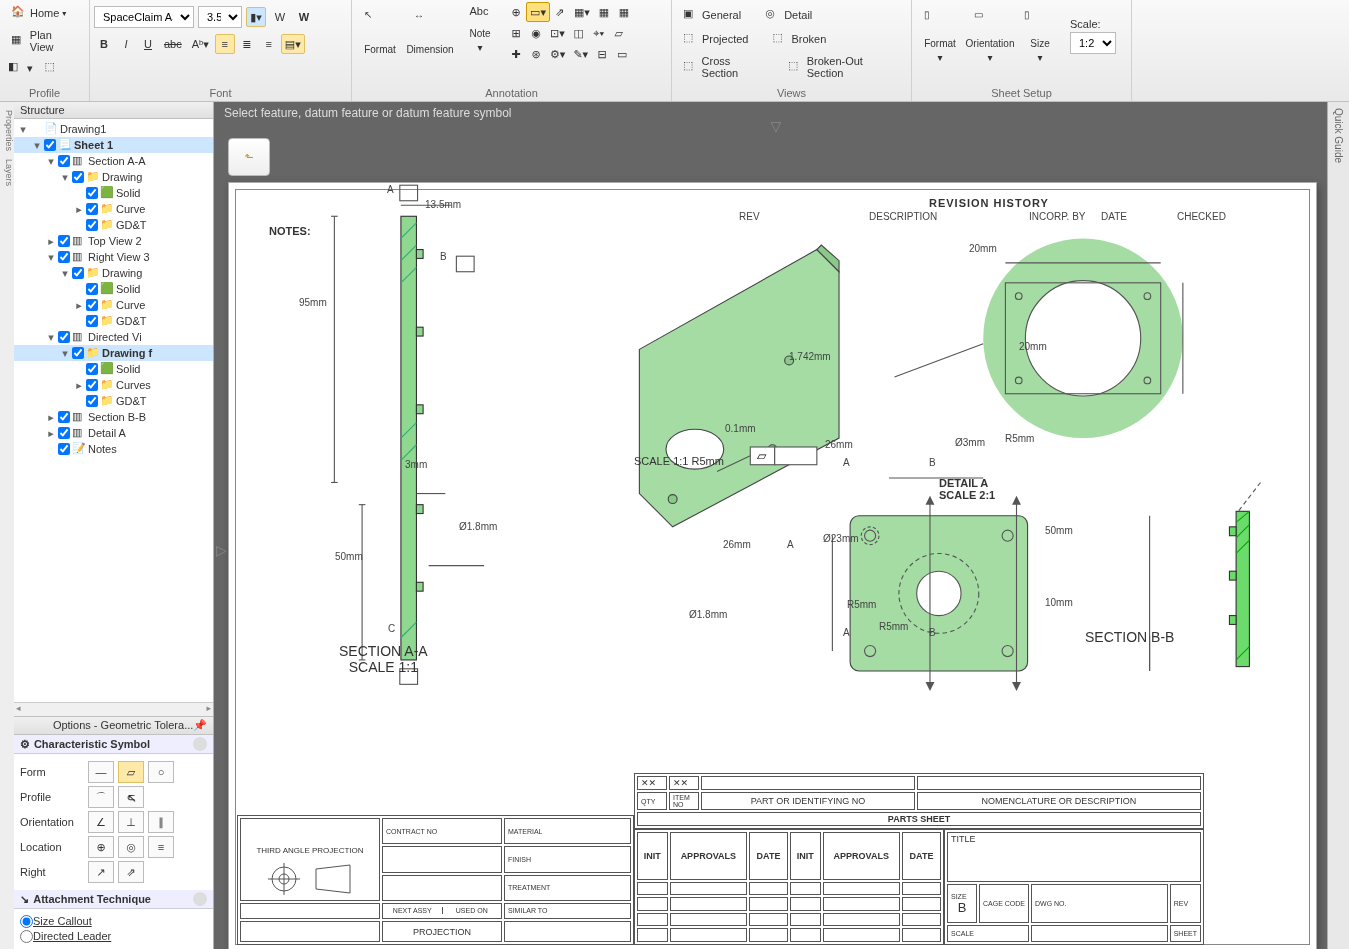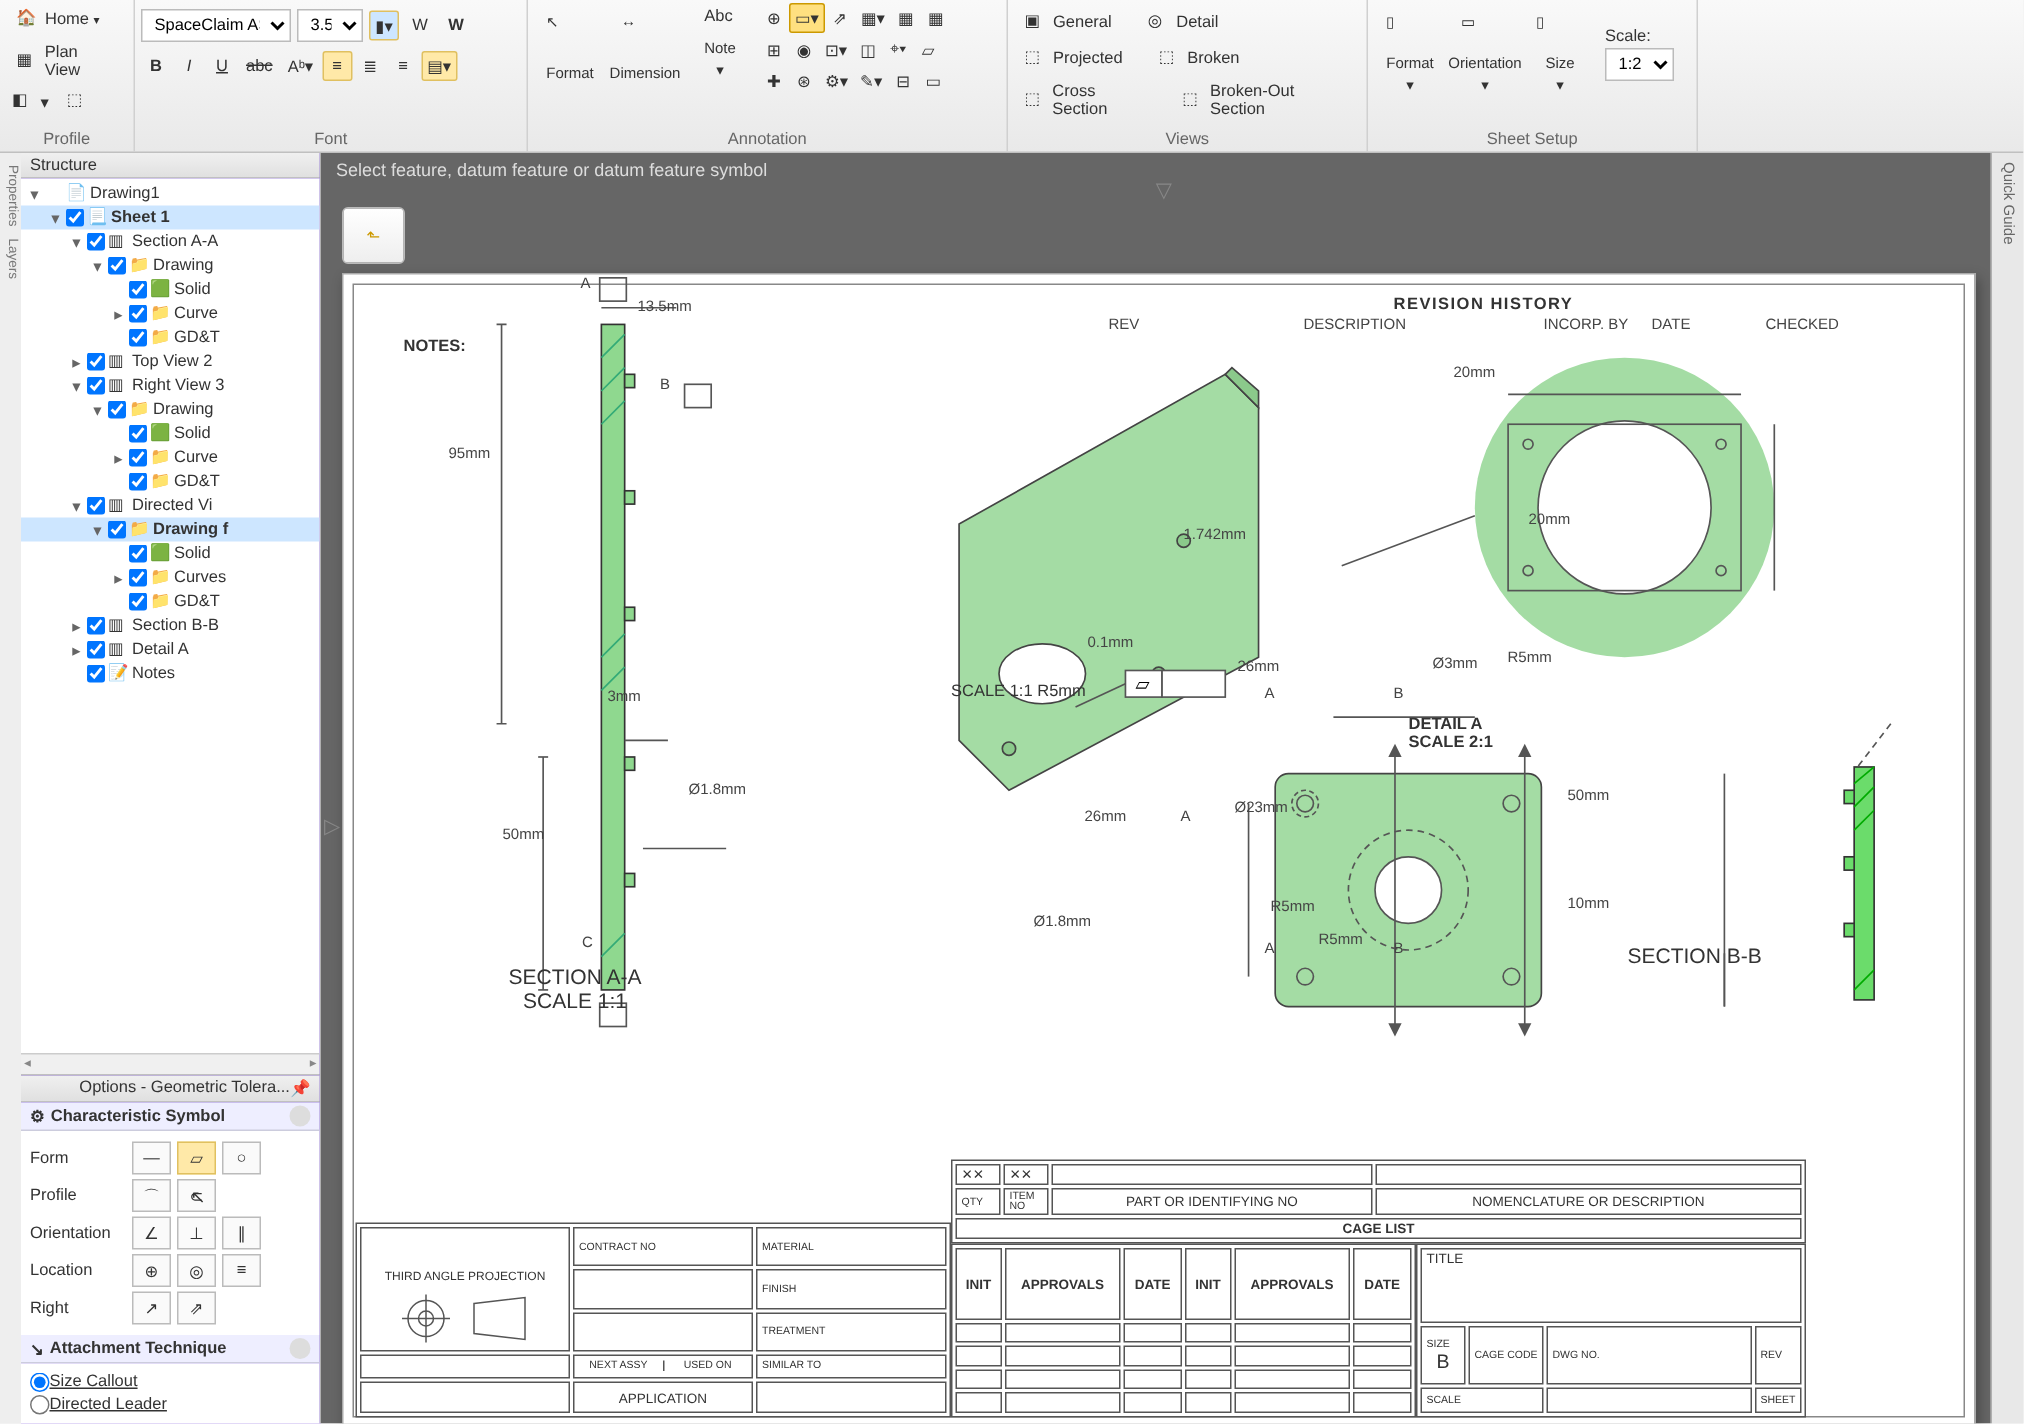--- a/index.html
+++ b/index.html
@@ -601,21 +601,21 @@
             </tr>
         <tr>
           <td style="font-size:7px">QTY</td>
           <td style="font-size:7px">ITEM NO</td>
           <td style="text-align:center">PART OR
 IDENTIFYING NO</td>
           <td style="text-align:center">NOMENCLATURE
 OR DESCRIPTION</td>
         </tr>
         <tr>
-              <td colspan="4" style="text-align:center;font-weight:bold">CAGE  LIST</td>
+              <td colspan="4" style="text-align:center;font-weight:bold">PARTS  SHEET</td>
             </tr>
       </tbody>
         </table>
 
       <table class="tblock" style="bottom:6px;left:405px;width:310px;height:116px">
         <tbody>
             <tr>
           <th>INIT</th>
               <th>APPROVALS</th>
               <th>DATE</th>
@@ -709,21 +709,21 @@
             <td style="padding:0">
                 <div style="display:flex">
                   <div style="flex:1;border-right:1px solid #555;text-align:center;font-size:7px">NEXT ASSY</div>
                   <div style="flex:1;text-align:center;font-size:7px">USED ON</div>
                 </div>
               </td>
             <td style="font-size:7px">SIMILAR TO</td>
             </tr>
         <tr>
               <td></td>
-              <td style="text-align:center;font-size:9px">APPLICATION</td>
+              <td style="text-align:center;font-size:9px">PROJECTION</td>
               <td></td>
             </tr>
       </tbody>
         </table>
     </div>
   </div>
 
   <div class="right-tab">
       <span>Quick Guide</span>
     </div>

